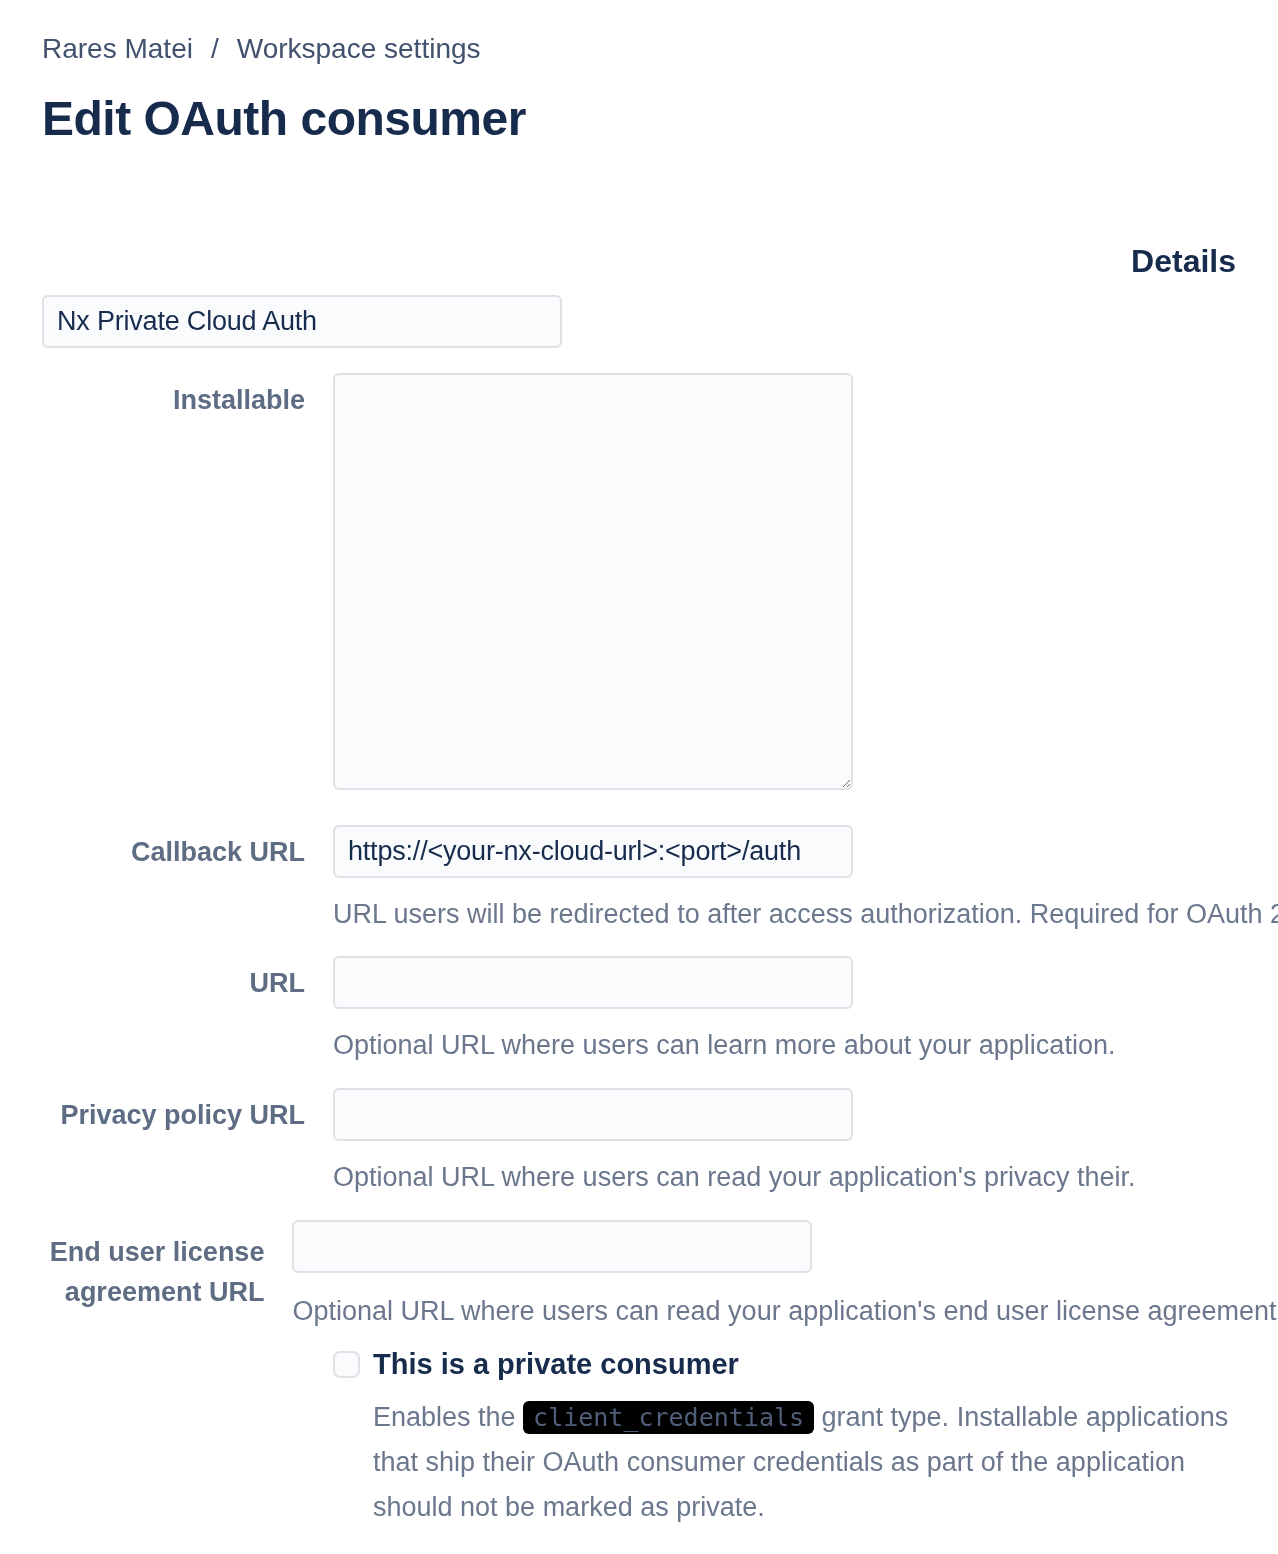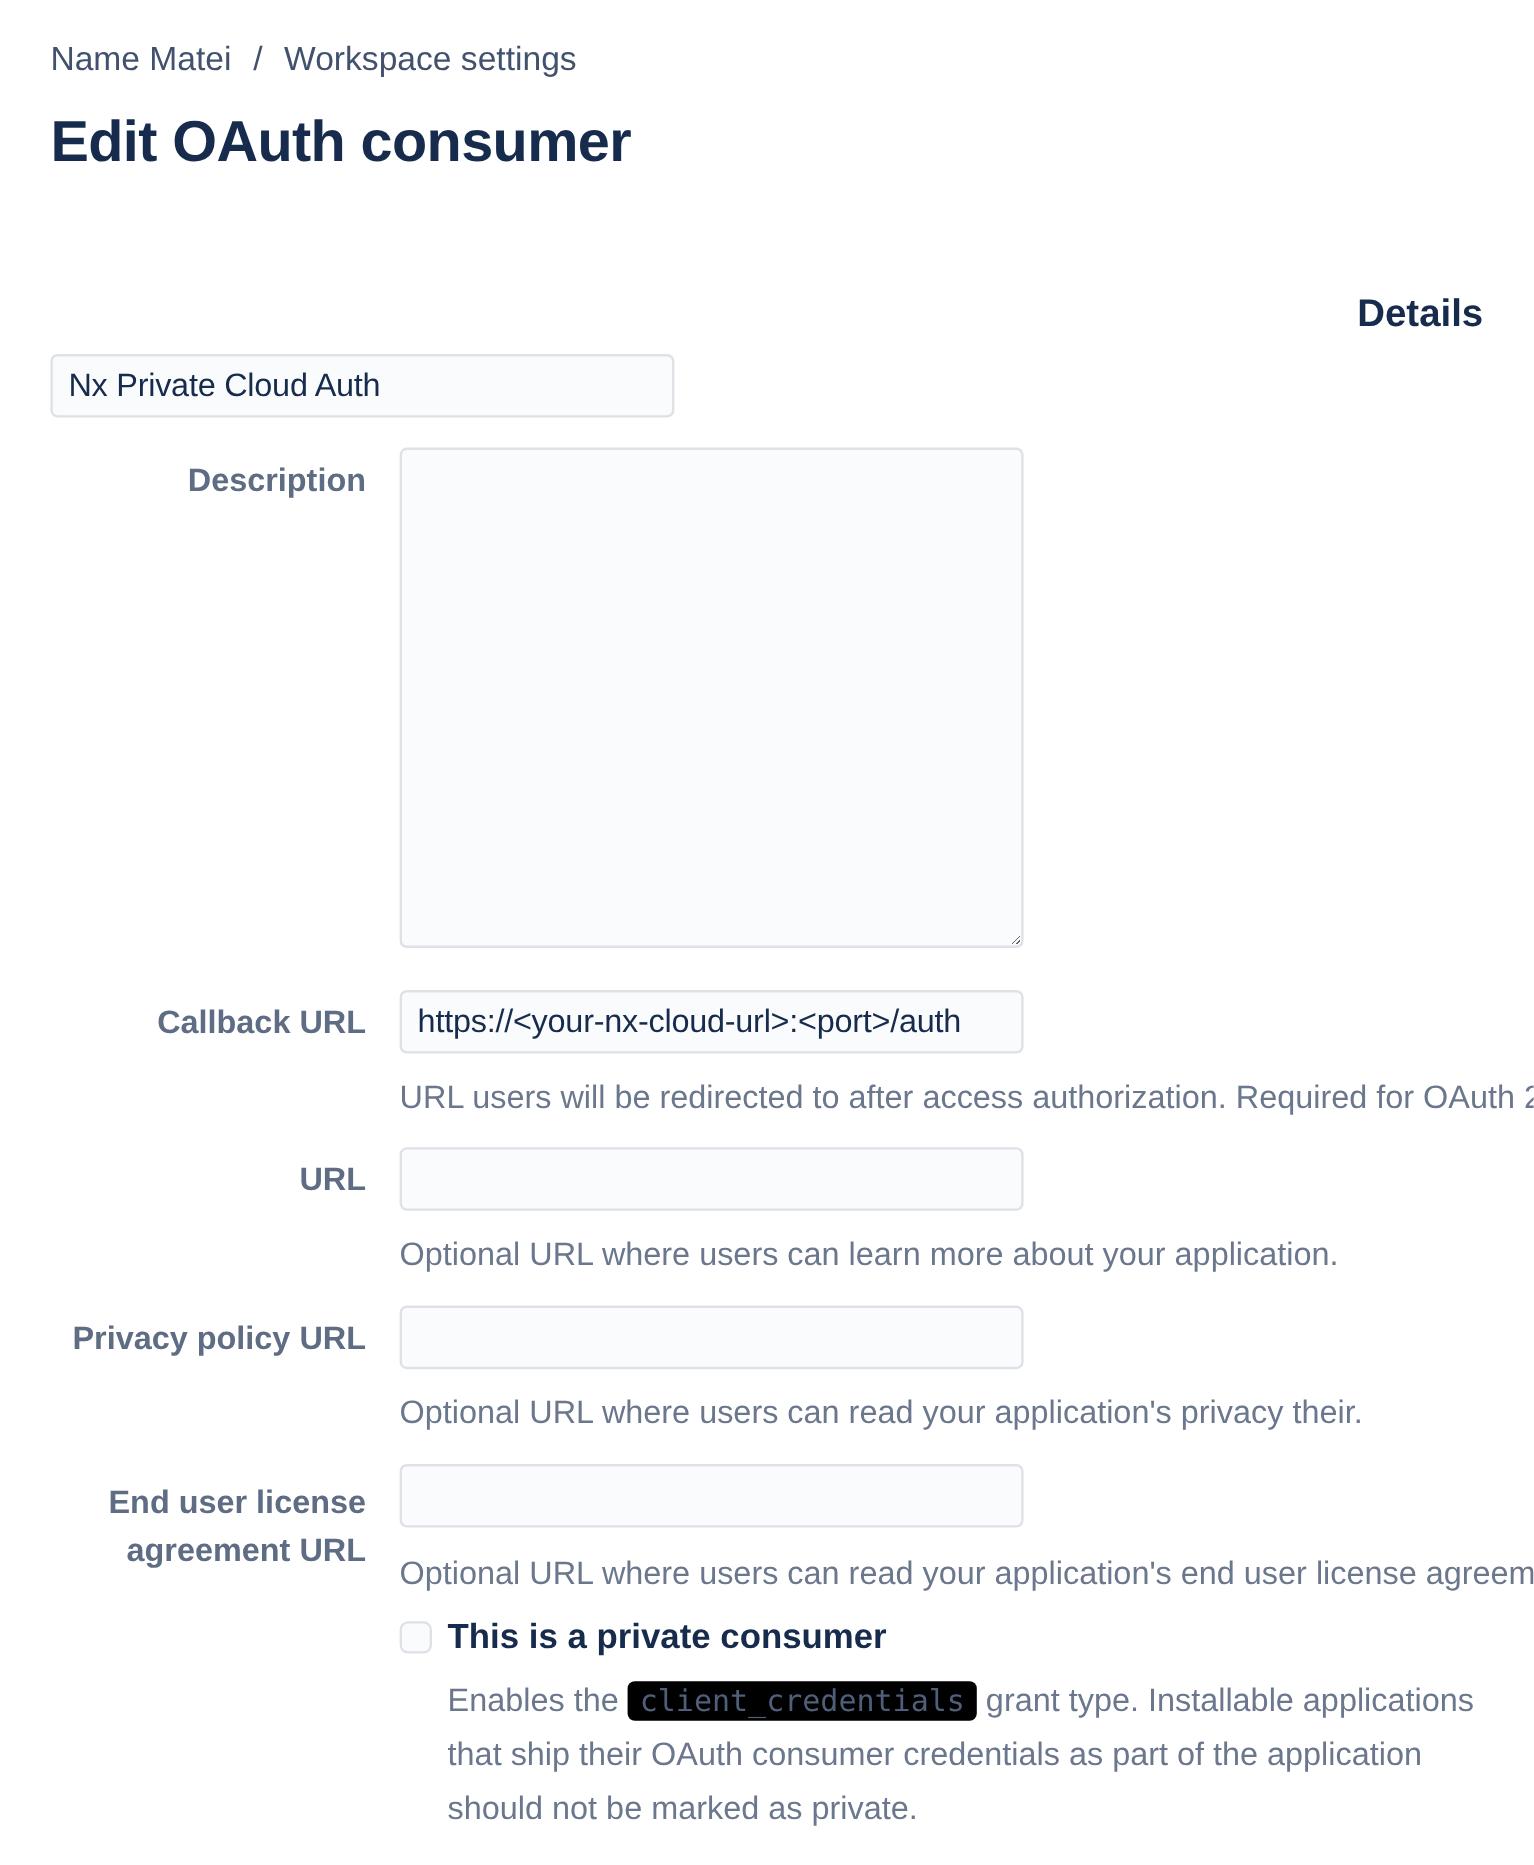--- a/index.html
+++ b/index.html
@@ -67,21 +67,21 @@
   .helper {
     margin-top: 20px;
     font-size: 27px; line-height: 32px; color: #6b778c;
     white-space: nowrap;
   }
 
   .row-description { margin-top: 25px; }
   .row-callback    { margin-top: 35px; }
   .row-url         { margin-top: 26px; }
   .row-privacy     { margin-top: 27px; }
-  .row-eula        { margin-top: 27px; }
+  .row-eula        { margin-top: 27px; justify-content: center; }
   .row-eula .helper { margin-top: 22px; }
 
   
   .checkbox-row {
     margin: 20px 0 0 291px;
     display: flex; align-items: center;
   }
   .checkbox {
     appearance: none; -webkit-appearance: none;
     width: 27px; height: 27px; margin: 0;
@@ -104,39 +104,39 @@
     background: #000000; color: #505f79;
     border-radius: 6px; padding: 2px 10px;
   }
 </style>
 </head>
 <body>
 
 <div class="container">
 
   <nav class="breadcrumb">
-    <a>Name Matei</a>
+    <a>Rares Matei</a>
     <span class="crumb-sep">/</span>
     <a>Workspace settings</a>
   </nav>
 
   <h1 class="page-title">Edit OAuth consumer</h1>
 
   <h2 class="section-heading">Details</h2>
 
   <div class="form">
 
     <div class="form-row row-name">
       <div class="field">
         <input type="text" class="text-input" value="Nx Private Cloud Auth" style="">
       </div>
     </div>
 
     <div class="form-row row-description">
-      <div class="form-label">Description</div>
+      <div class="form-label">Installable</div>
       <div class="field">
         <textarea class="text-input" style=""></textarea>
       </div>
     </div>
 
     <div class="form-row row-callback">
       <div class="form-label">Callback URL</div>
       <div class="field">
         <input type="text" class="text-input" value="https://&lt;your-nx-cloud-url&gt;:&lt;port&gt;/auth" style="">
         <div class="helper">URL users will be redirected to after access authorization. Required for OAuth 2.</div>

